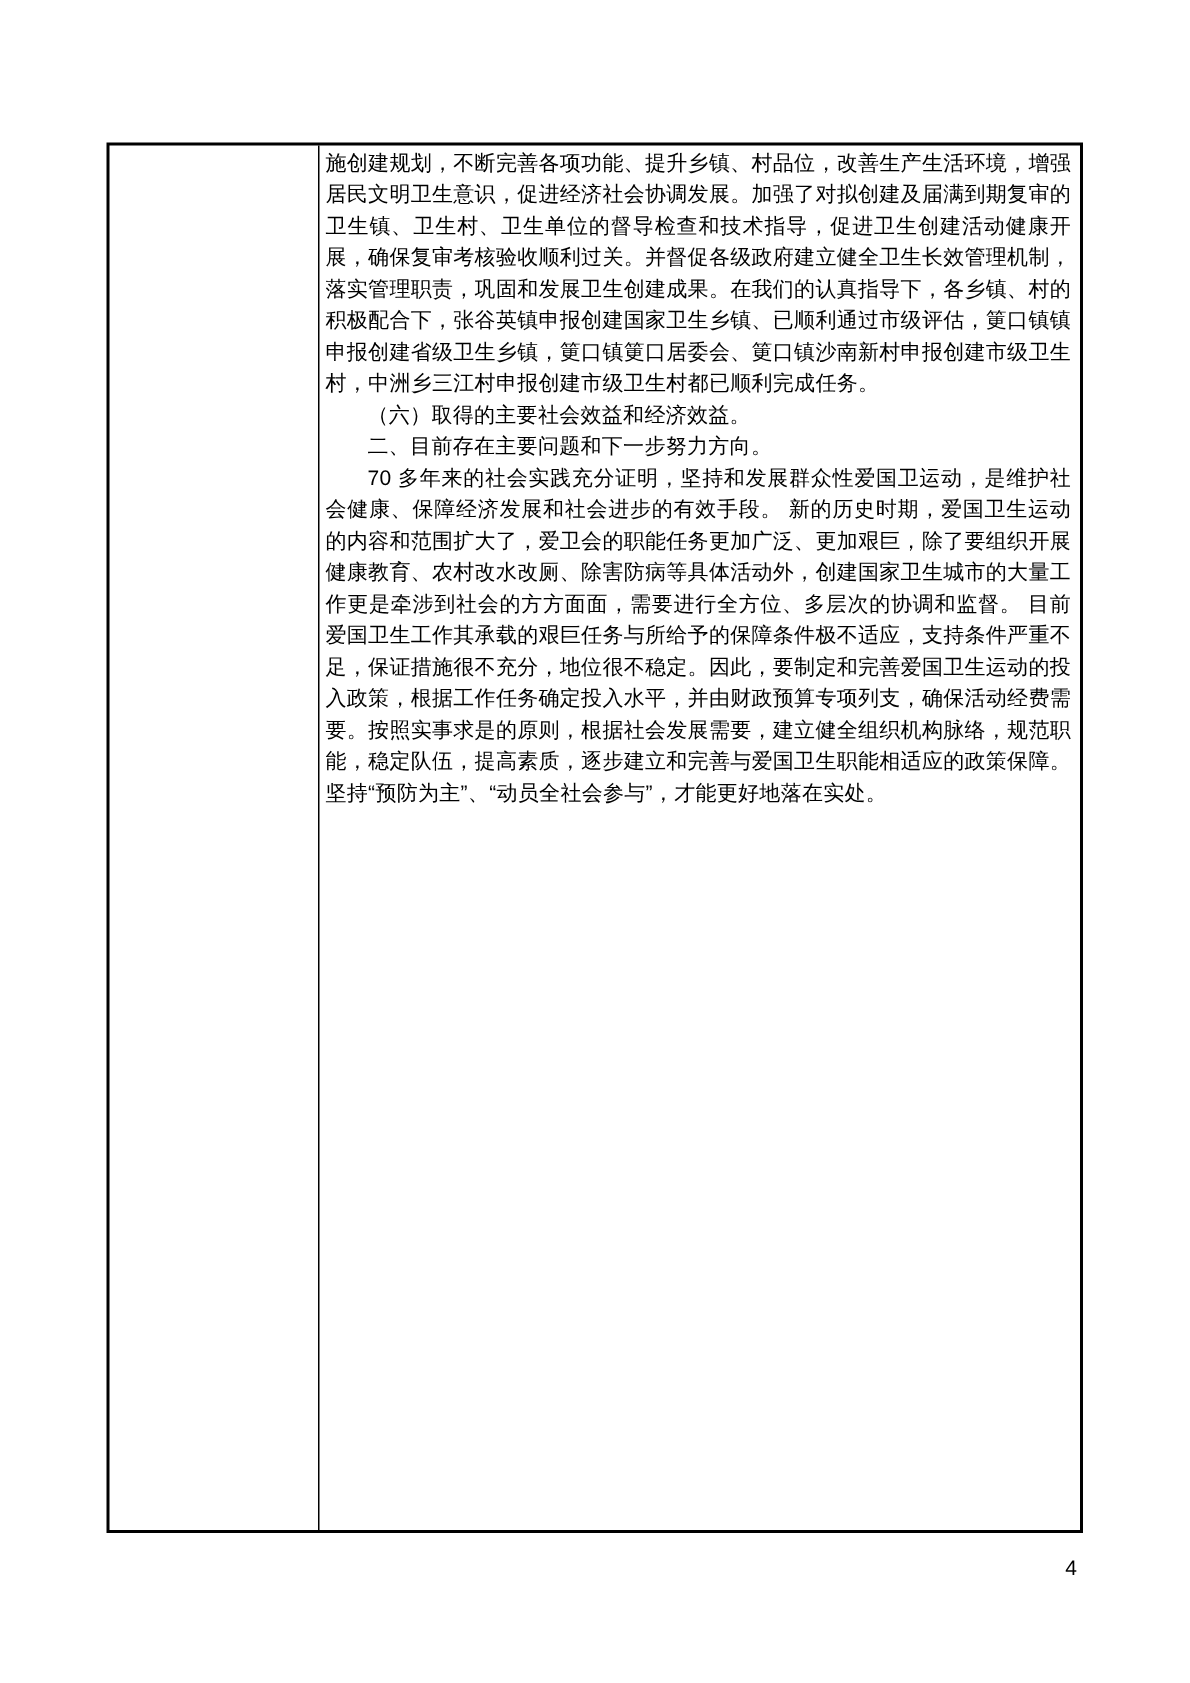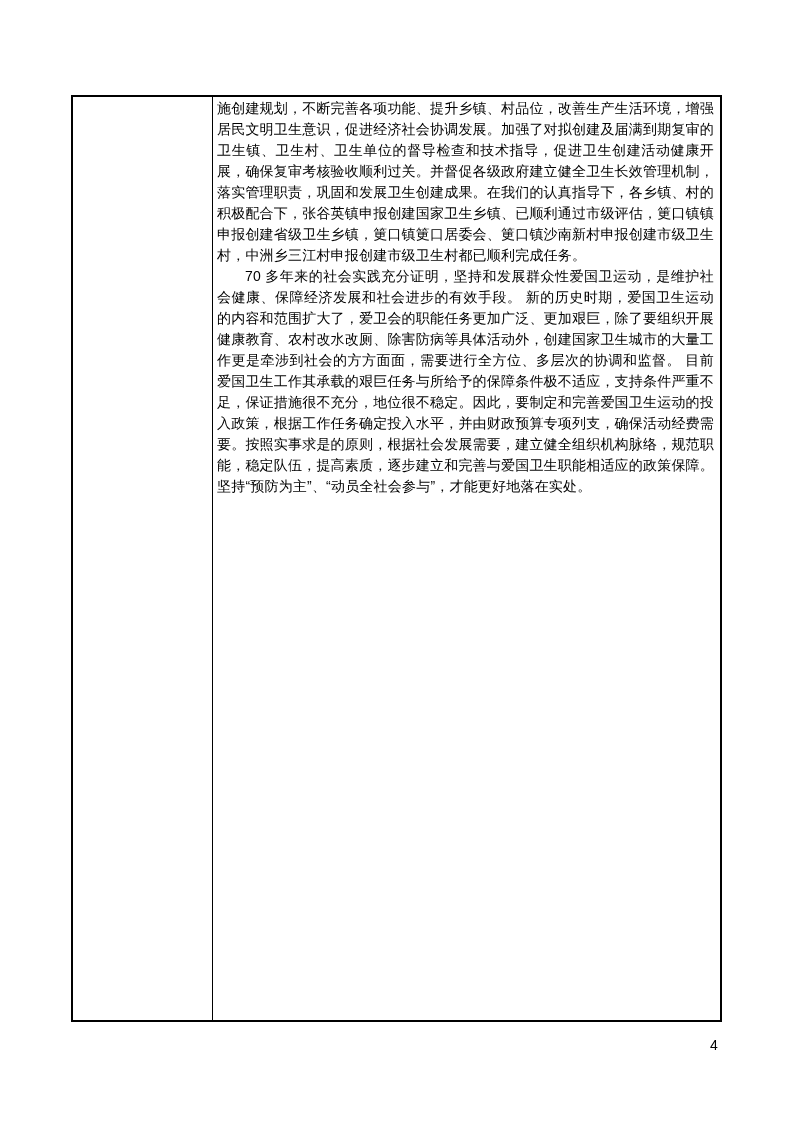--- a/index.html
+++ b/index.html
@@ -52,17 +52,19 @@
   }
 </style>
 </head>
 <body>
 
 <div class="page">
   <div class="doc-table">
     <div class="cell-left"></div>
     <div class="cell-right">
         <p class="para">施创建规划，不断完善各项功能、提升乡镇、村品位，改善生产生活环境，增强居民文明卫生意识，促进经济社会协调发展。加强了对拟创建及届满到期复审的卫生镇、卫生村、卫生单位的督导检查和技术指导，促进卫生创建活动健康开展，确保复审考核验收顺利过关。并督促各级政府建立健全卫生长效管理机制，落实管理职责，巩固和发展卫生创建成果。在我们的认真指导下，各乡镇、村的积极配合下，张谷英镇申报创建国家卫生乡镇、已顺利通过市级评估，筻口镇镇申报创建省级卫生乡镇，筻口镇筻口居委会、筻口镇沙南新村申报创建市级卫生村，中洲乡三江村申报创建市级卫生村都已顺利完成任务。</p>
+        <p class="para indent">（六）取得的主要社会效益和经济效益。</p>
+        <p class="para indent">二、目前存在主要问题和下一步努力方向。</p>
         <p class="para indent">70 多年来的社会实践充分证明，坚持和发展群众性爱国卫运动，是维护社会健康、保障经济发展和社会进步的有效手段。 新的历史时期，爱国卫生运动的内容和范围扩大了，爱卫会的职能任务更加广泛、更加艰巨，除了要组织开展健康教育、农村改水改厕、除害防病等具体活动外，创建国家卫生城市的大量工作更是牵涉到社会的方方面面，需要进行全方位、多层次的协调和监督。 目前爱国卫生工作其承载的艰巨任务与所给予的保障条件极不适应，支持条件严重不足，保证措施很不充分，地位很不稳定。因此，要制定和完善爱国卫生运动的投入政策，根据工作任务确定投入水平，并由财政预算专项列支，确保活动经费需要。按照实事求是的原则，根据社会发展需要，建立健全组织机构脉络，规范职能，稳定队伍，提高素质，逐步建立和完善与爱国卫生职能相适应的政策保障。坚持“预防为主”、“动员全社会参与”，才能更好地落在实处。</p>
       </div>
   </div>
   <div class="page-number">4</div>
 </div>
 
 </body></html>

